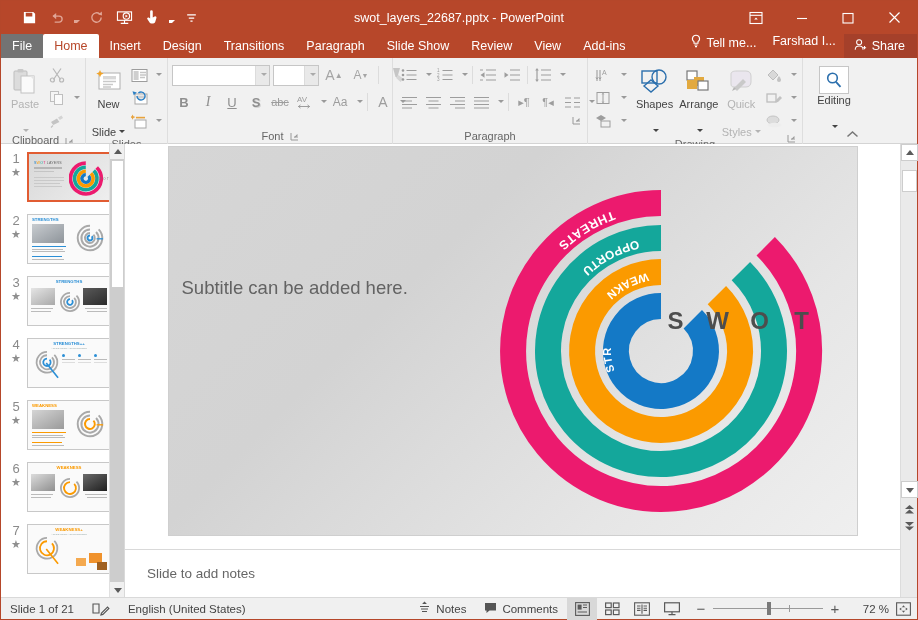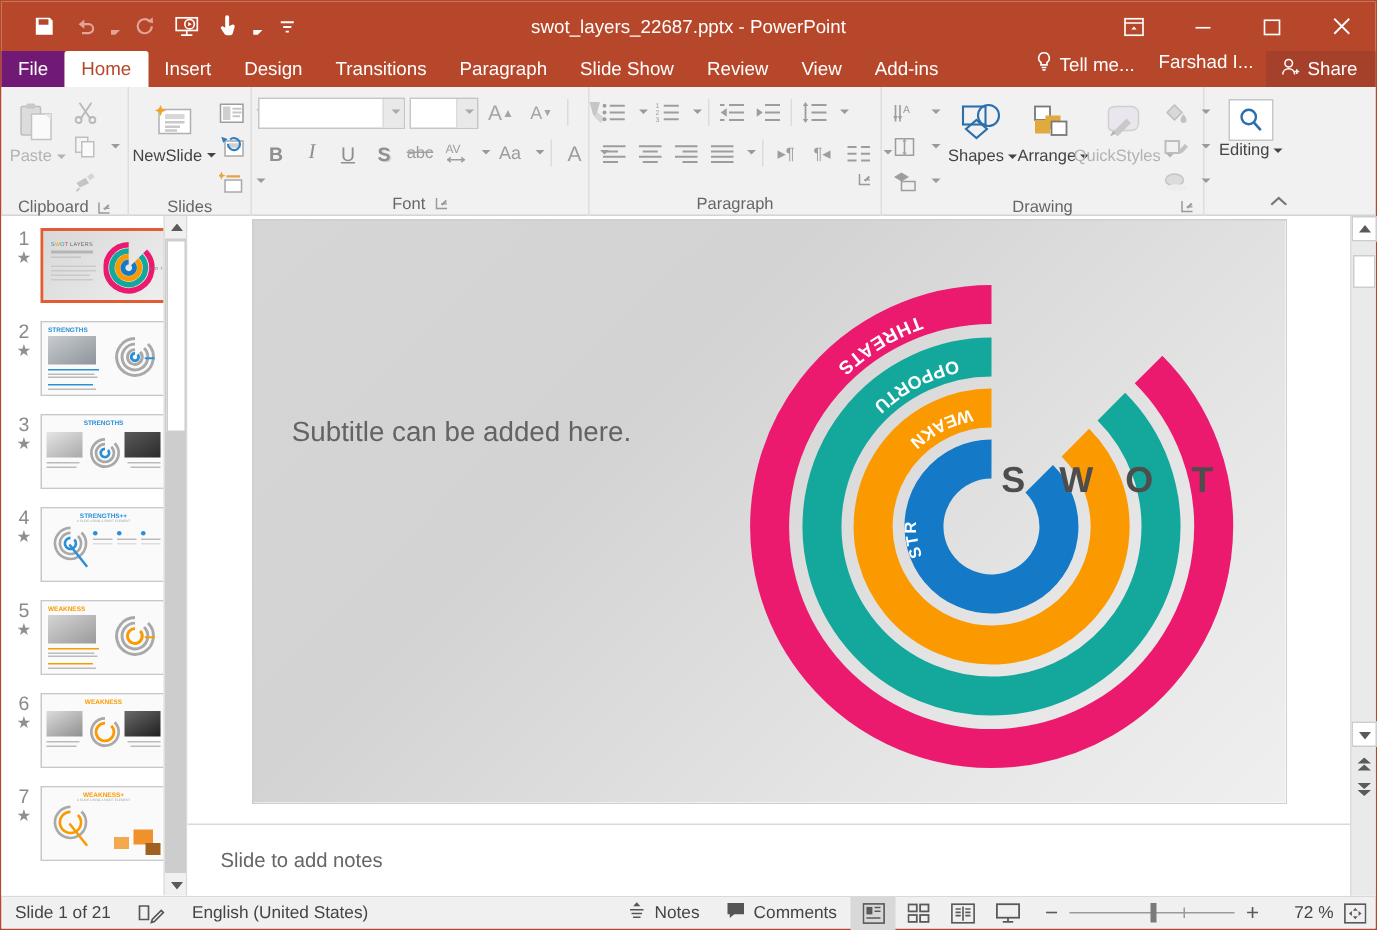--- a/index.html
+++ b/index.html
@@ -32,21 +32,21 @@
   .wincontrols { margin-left:auto; display:flex; height:33px; }
   .wbtn { width:46px; height:33px; display:flex; align-items:center; justify-content:center;
           color:#fff; }
 
   
   .tabstrip { height:24px; background:#b7472a; display:flex; align-items:flex-end;
               position:relative; flex:none; }
   .tab { height:24px; padding:0 11px; color:#fff; font-size:12.5px; display:flex;
          align-items:center; white-space:nowrap; }
   .tab.active { background:#fff; color:#b7472a; border-radius:2px 2px 0 0; }
-  .tab.file { background:#701a75; }
+  .tab.file { background:#737373; }
   .tabstrip .right { margin-left:auto; display:flex; align-items:flex-start; height:24px; }
   .tellme { display:flex; align-items:center; gap:4px; color:#fff; padding:0 8px;
             font-size:12.5px; }
   .account { color:#fff; padding:0 8px; font-size:12.5px; white-space:nowrap; }
   .share { background:#a5402a; color:#fff; height:24px; display:flex; align-items:center;
            gap:4px; padding:0 12px 0 10px; font-size:12.5px; }
 
   
   .ribbon { height:86px; background:#f1f1f1; border-bottom:1px solid #d4d4d4;
             display:flex; position:relative; flex:none; }
@@ -54,21 +54,21 @@
            border-right:1px solid #dedede; }
   .group-body { flex:1; display:flex; align-items:flex-start; padding:4px 4px 0 4px; }
   .group-label { height:17px; font-size:11px; color:#666; text-align:center;
                  display:flex; align-items:center; justify-content:center; gap:6px; }
   .dialog-launcher { width:9px;height:9px; color:#999; display:inline-block; }
 
   .bigbtn { width:52px; display:flex; flex-direction:column; align-items:center;
             padding-top:4px; color:#444; font-size:11px; line-height:12px; text-align:center; }
   .bigbtn .ico { height:32px; display:flex; align-items:center; justify-content:center; }
   .bigbtn.disabled { color:#b3b3b3; }
-  .bigbtn .lbl { display:flex; align-items:center; }
+  .bigbtn .lbl { display:flex; flex-direction:column; align-items:center;gap:16px; }
   .dropcaret { width:0;height:0;border-left:3.5px solid transparent;
                border-right:3.5px solid transparent;border-top:3.5px solid currentColor;
                display:inline-block; margin-left:3px; margin-bottom:2px;}
 
   .smallcol { display:flex; flex-direction:column; gap:1px; padding-top:2px;}
   .srow { display:flex; align-items:center; }
   .sbtn { width:24px; height:22px; display:flex; align-items:center; justify-content:center;
           color:#be185d; }
   .sc { width:12px;height:22px;display:flex;align-items:center;justify-content:center;color:#9a9a9a;}
 
@@ -110,21 +110,21 @@
   .canvasarea { flex:1; position:relative; display:flex; align-items:flex-start;
                 justify-content:center; padding-top:3px; }
   .slide { width:688px; height:388px; position:relative; overflow:hidden;
            background:linear-gradient(135deg,#d6d6d6 0%,#d3d3d3 35%,#e6e6e6 75%,#efefef 100%);
            box-shadow:0 0 0 1px #cfcfcf; }
 
   .slide-title { position:absolute; left:24px; top:79px; font-size:31px;
                  letter-spacing:0px; white-space:nowrap; }
   .slide-title .ltr { font-weight:400; }
   .slide-title .rest { color:#5a5a5a; }
-  .slide-sub { position:absolute; left:26px; top:128px; width:252px; font-size:18.5px;
+  .slide-sub { position:absolute; left:13px; top:128px; width:252px; font-size:18.5px;
                color:#636363; line-height:26px; }
   .slide-desc { position:absolute; left:24px; top:207px; width:250px; font-size:12.6px;
                 color:#5e5e5e; line-height:18.5px; }
 
   .diagram { position:absolute; left:296px; top:8px; width:392px; height:380px; }
   .swotletters { position:absolute; left:190px; top:152px; display:flex; gap:0;
                  font-size:24px; color:#4d4d4d; font-weight:600; letter-spacing:0; }
   .swotletters span { width:42px; text-align:center; }
 
   

